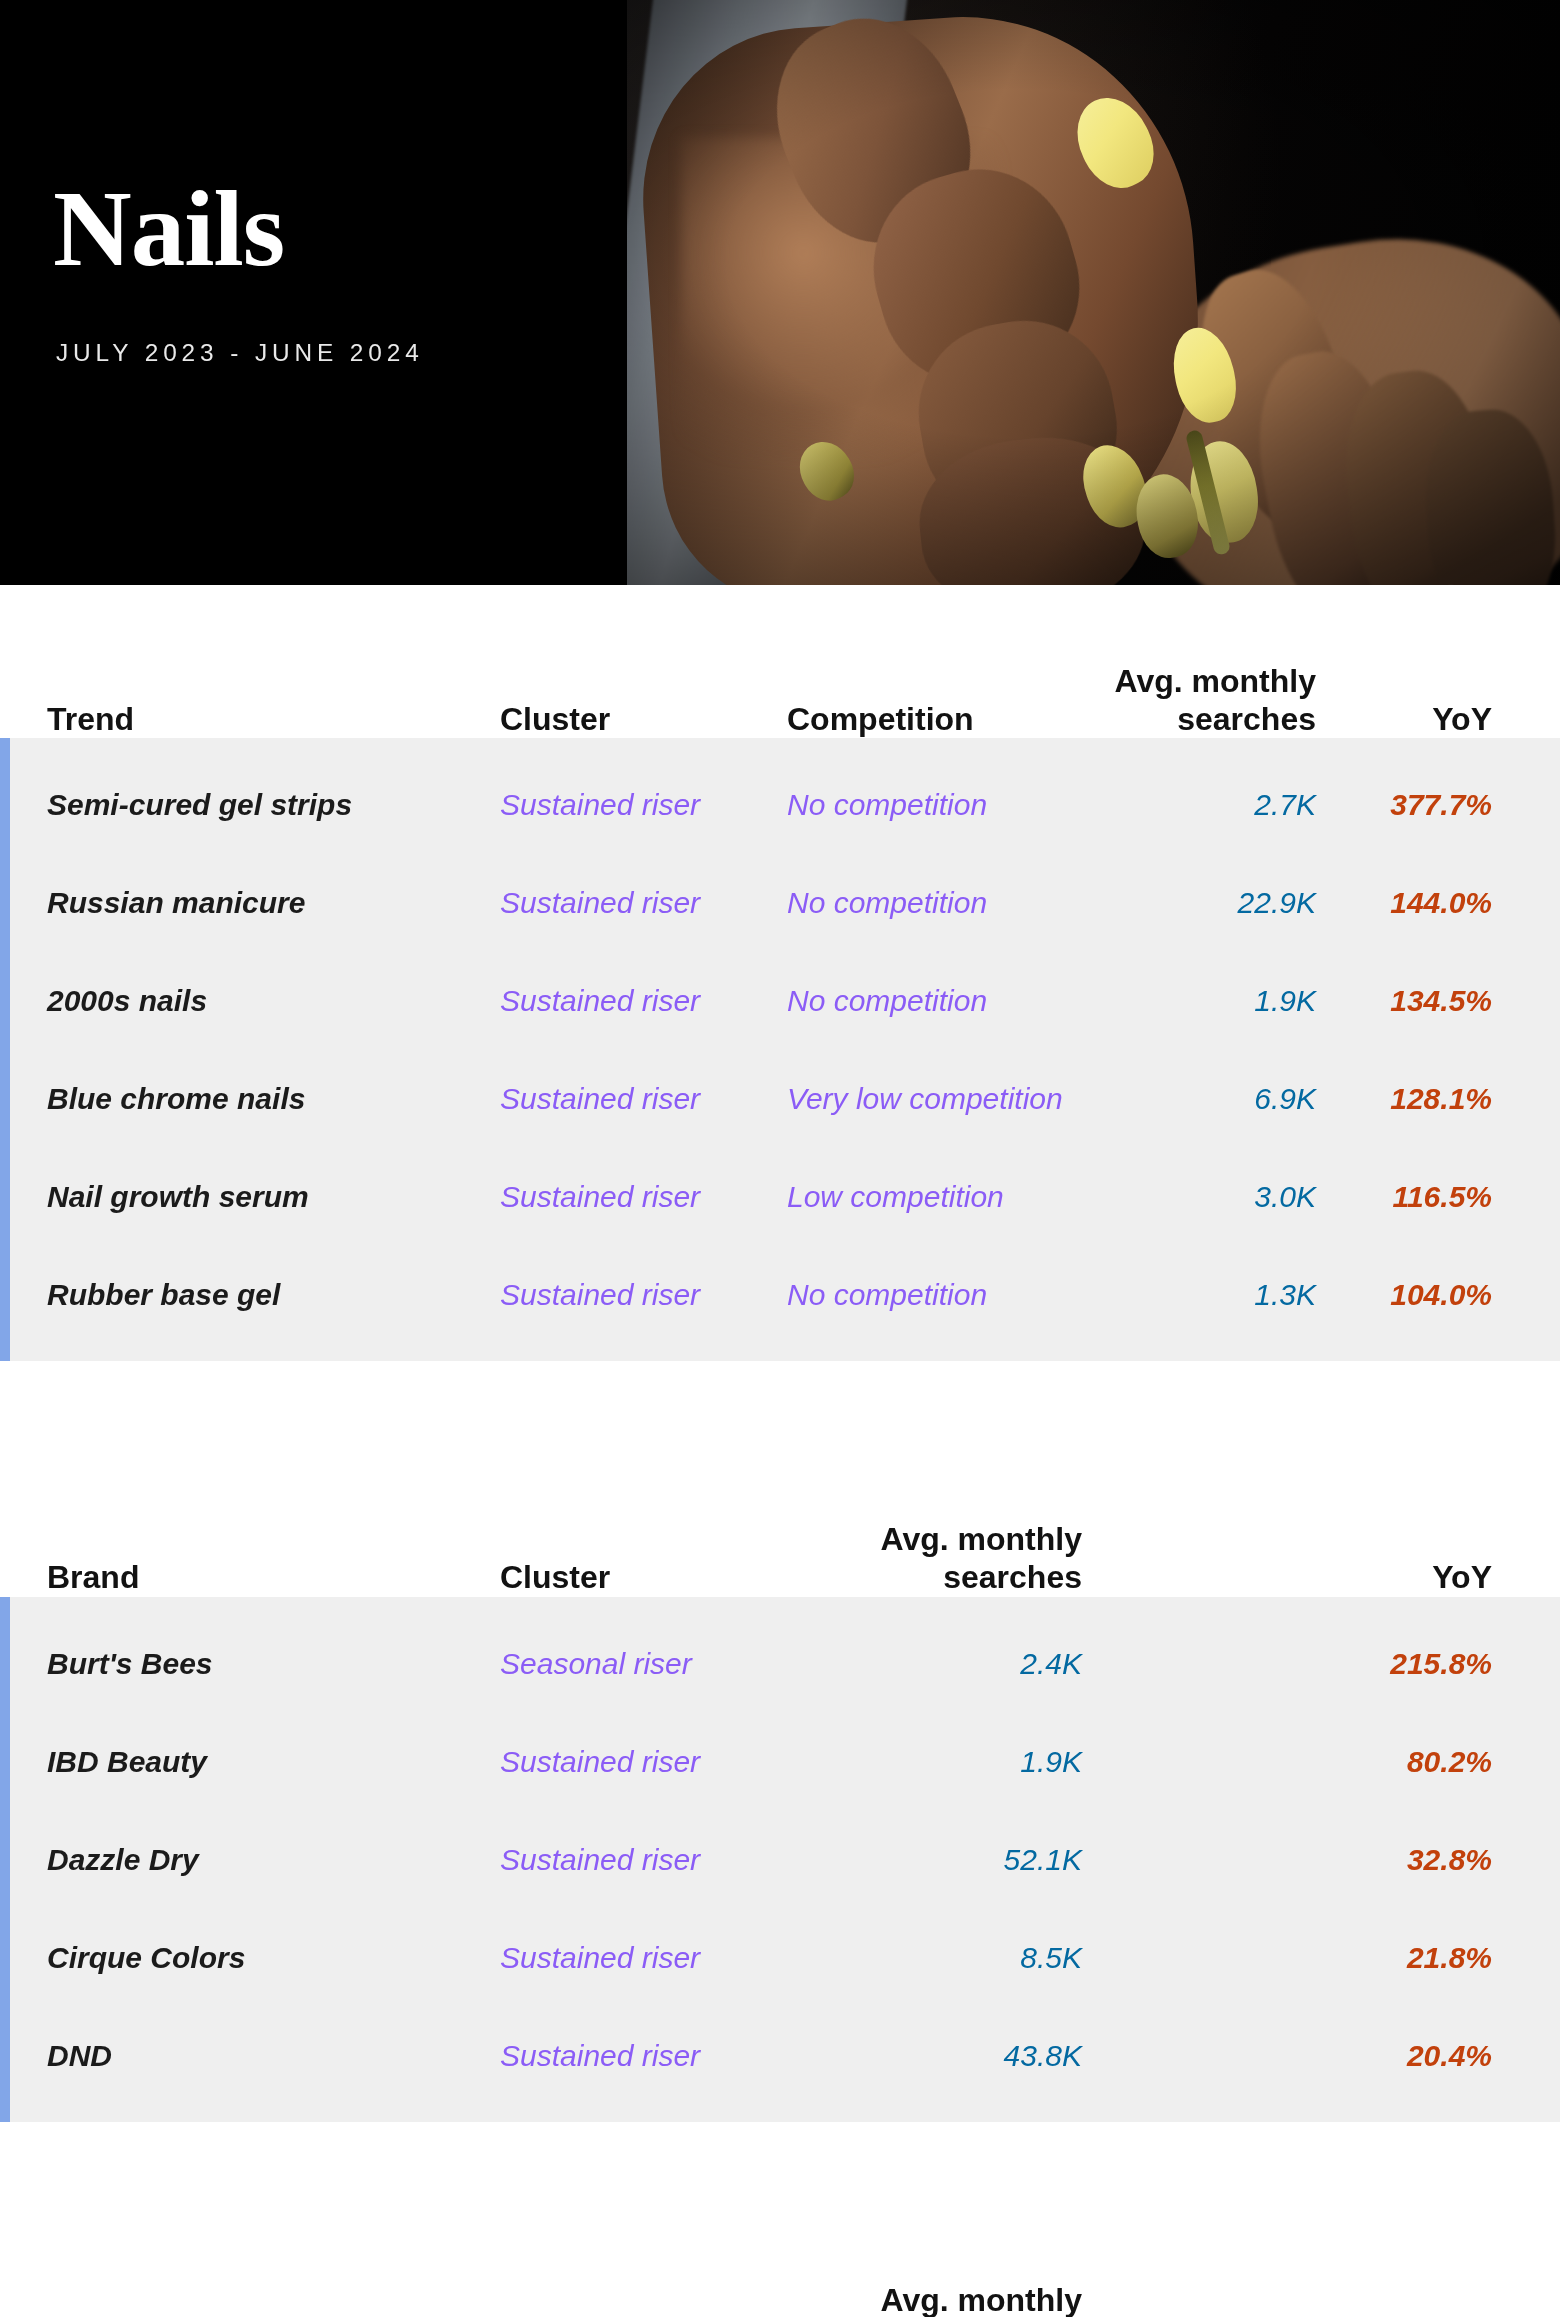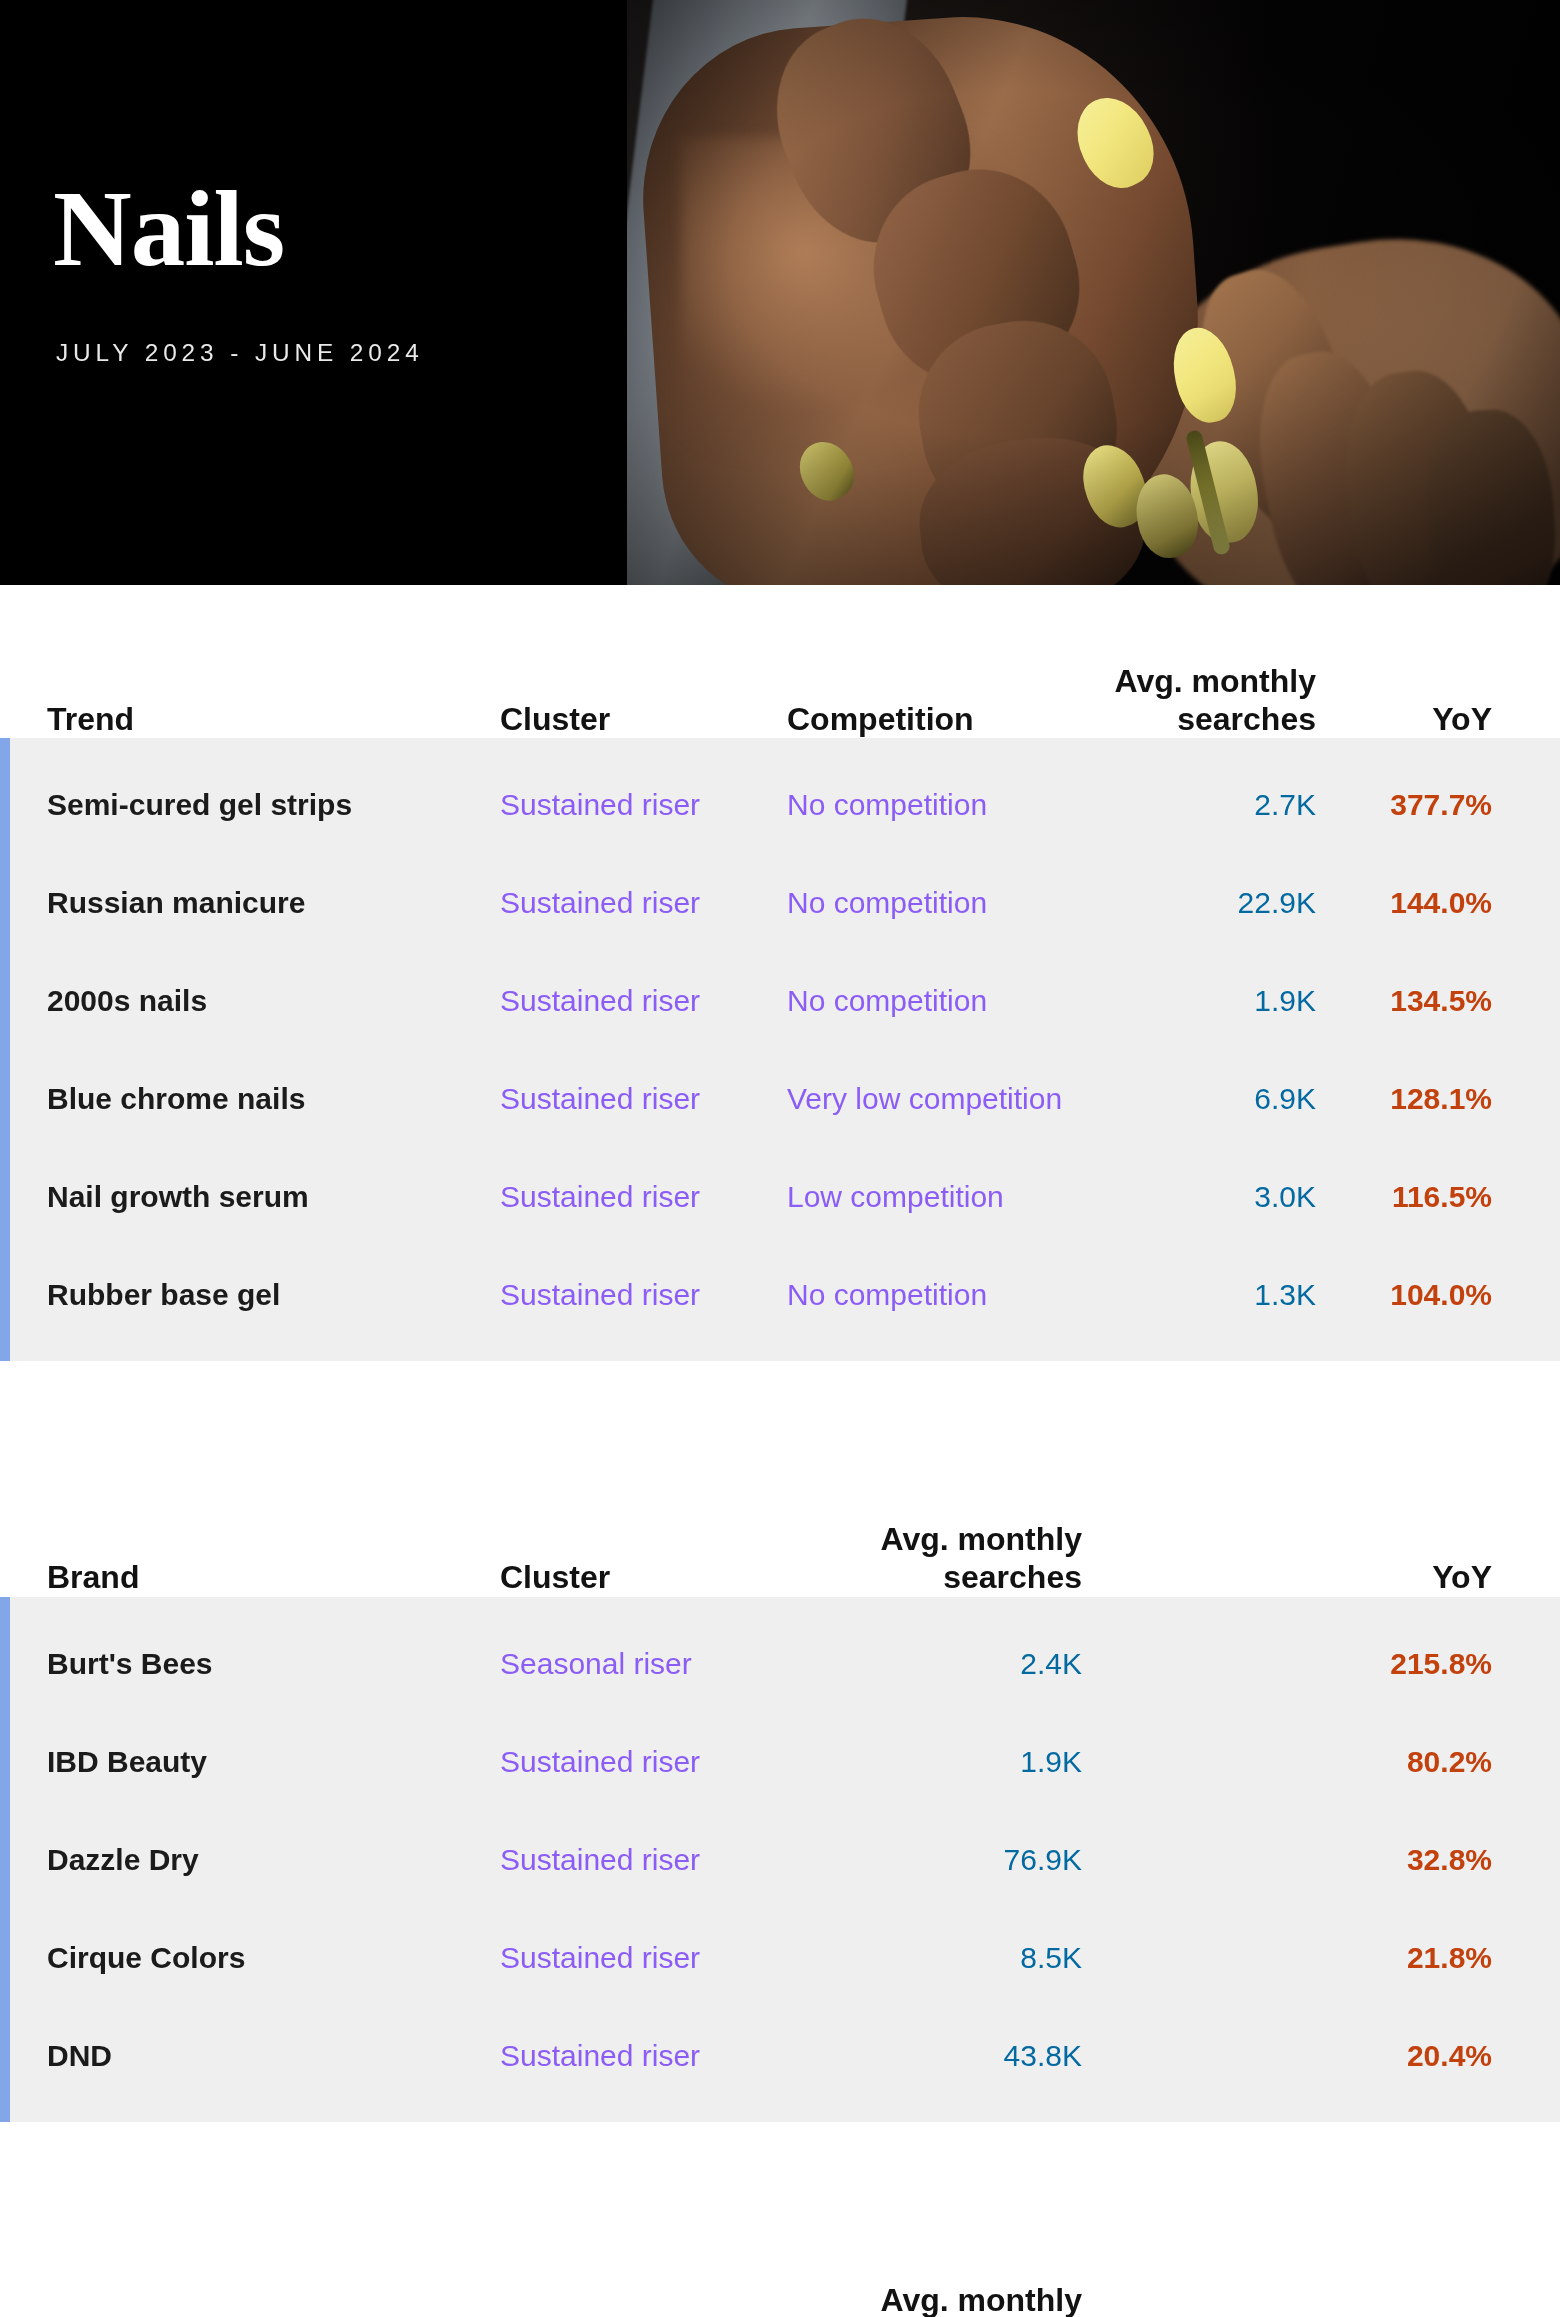--- a/index.html
+++ b/index.html
@@ -125,21 +125,21 @@
   .tbl { position:relative; }
 
   .thead { display:flex; align-items:flex-end; padding:0 68px 0 47px; }
   .thead .cell { font-size:32px; font-weight:600; color:#121212; line-height:1.18; }
 
   .band { position:relative; background:#efefef; }
   .band::before {
     content:""; position:absolute; left:0; top:0; bottom:0; width:9.8px;
     background:#82a6e8;
   }
-  .trow { display:flex; align-items:center; padding:0 68px 0 47px; height:98px; }
+  .trow { display:flex; align-items:center; padding:0 68px 0 47px; height:98px;font-style:italic; }
   .trow .cell { font-size:30px; color:#1b1b1b; line-height:1.2; }
   .trow .cell.name { font-weight:700; }
   .trow .cell.sub  { font-weight:400; color:#8b5cf6; }
   .trow .cell.num  { font-weight:400; color:#0369a1; }
   .trow .cell.yoy  { font-weight:700; color:#c2410c; }
 
   
   .t1 .c1 { width:453px; }
   .t1 .c2 { width:287px; }
   .t1 .c3 { flex:1; }
@@ -292,21 +292,21 @@
       </div>
       <div class="trow">
         <div class="cell c1 name">IBD Beauty</div>
         <div class="cell c2 sub">Sustained riser</div>
         <div class="cell c3 num">1.9K</div>
         <div class="cell c4 yoy">80.2%</div>
       </div>
       <div class="trow">
         <div class="cell c1 name">Dazzle Dry</div>
         <div class="cell c2 sub">Sustained riser</div>
-        <div class="cell c3 num">76.9K</div>
+        <div class="cell c3 num">52.1K</div>
         <div class="cell c4 yoy">32.8%</div>
       </div>
       <div class="trow">
         <div class="cell c1 name">Cirque Colors</div>
         <div class="cell c2 sub">Sustained riser</div>
         <div class="cell c3 num">8.5K</div>
         <div class="cell c4 yoy">21.8%</div>
       </div>
       <div class="trow">
         <div class="cell c1 name">DND</div>

